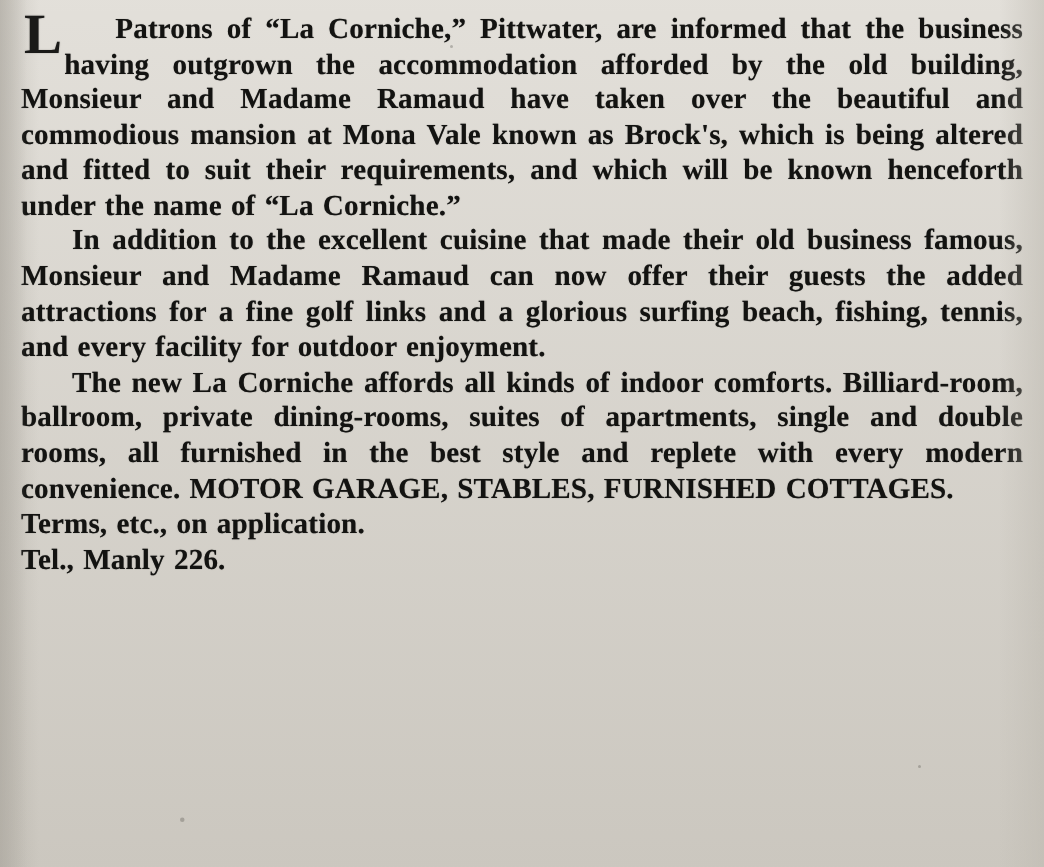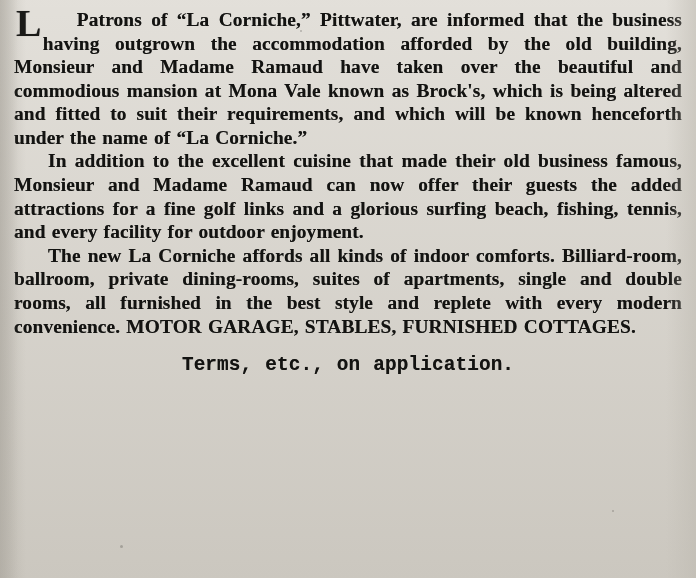--- a/index.html
+++ b/index.html
@@ -52,24 +52,23 @@
     font-weight: bold;
     letter-spacing: 0.1px;
     word-spacing: 1.2px;
     text-shadow: 0 0 0.6px rgba(0,0,0,0.5);
   }
   p.para {
     margin: 0;
     text-indent: 34px;
   }
   p.center {
-    margin: 16px;
+    margin: 0;
     text-indent: 0;
-    text-align: center;
-    font-family: Liberation Mono, monospace;
+    text-align: left;
   }
   .fade-right {
     position: absolute;
     top: 0;
     right: 0;
     width: 30px;
     height: 100%;
     background: linear-gradient(to right, rgba(217,213,205,0), rgba(190,186,177,0.55));
     pointer-events: none;
   }
@@ -96,20 +95,21 @@
 
   <h1 class="headline">
     <span class="dropcap">L</span>
   </h1>
 
   <div class="body-col">
     <p class="para">Patrons of “La Corniche,” Pittwater, are informed that the business having outgrown the accommodation afforded by the old building, Monsieur and Madame Ramaud have taken over the beautiful and commodious mansion at Mona Vale known as Brock's, which is being altered and fitted to suit their requirements, and which will be known henceforth under the name of “La Corniche.”</p>
     <p class="para">In addition to the excellent cuisine that made their old business famous, Monsieur and Madame Ramaud can now offer their guests the added attractions for a fine golf links and a glorious surfing beach, fishing, tennis, and every facility for outdoor enjoyment.</p>
     <p class="para">The new La Corniche affords all kinds of indoor comforts. Billiard-room, ballroom, private dining-rooms, suites of apartments, single and double rooms, all furnished in the best style and replete with every modern convenience. MOTOR GARAGE, STABLES, FURNISHED COTTAGES.</p>
     <p class="center">Terms, etc., on application.</p>
+    <p class="center">Tel., Manly 226.</p>
   </div>
 
   <div class="fade-right"></div>
   <div class="fade-left"></div>
 
   <div class="speck" style="left:120px; top:545px; width:3px; height:3px;"></div>
   <div class="speck" style="left:612px; top:510px; width:2px; height:2px;"></div>
   <div class="speck" style="left:300px; top:30px; width:2px; height:2px;"></div>
 </div>
 

